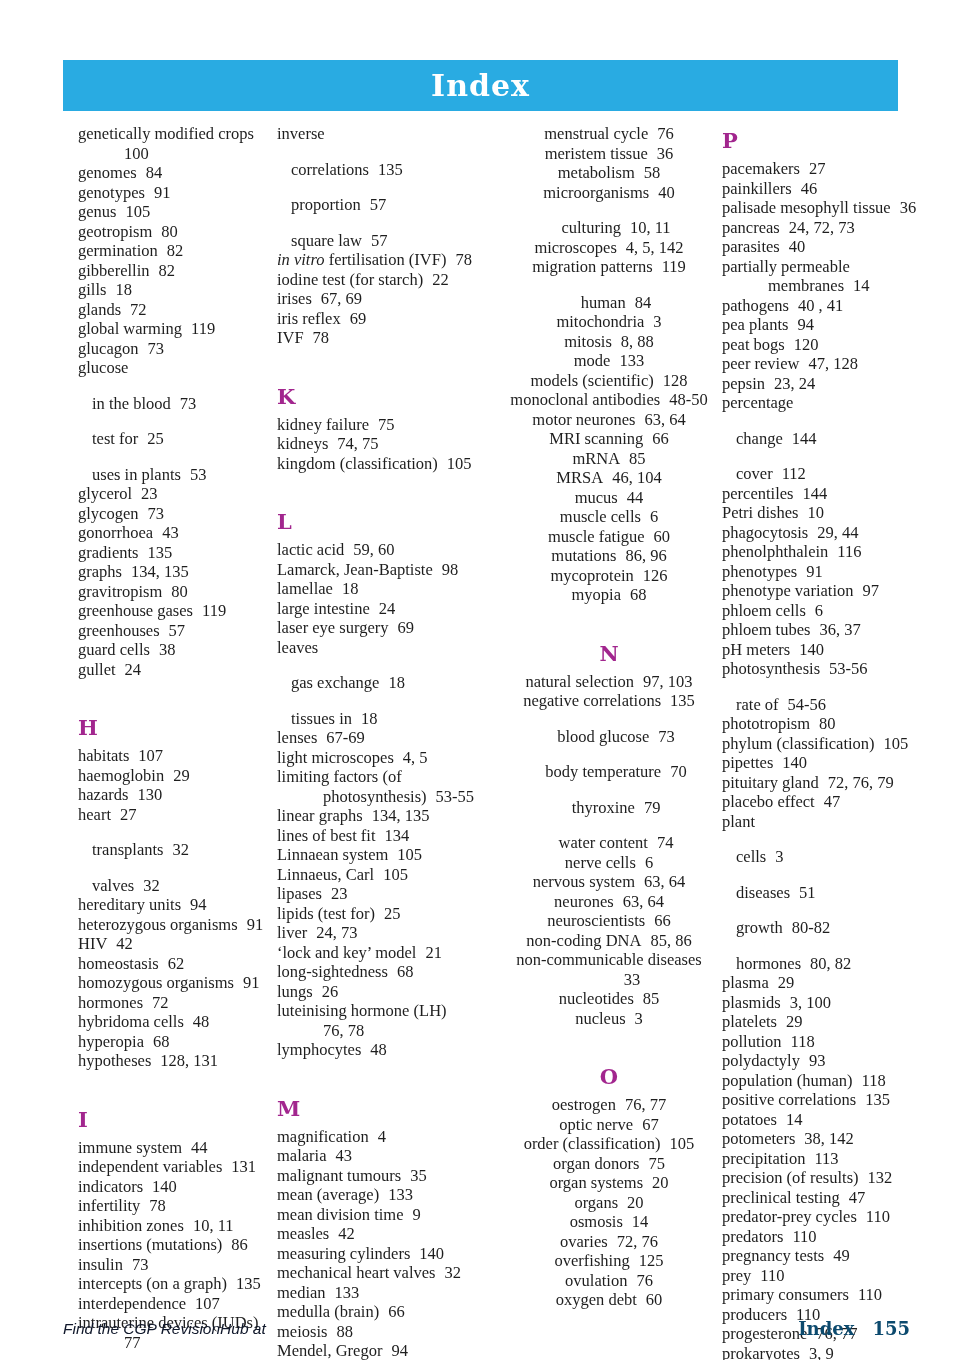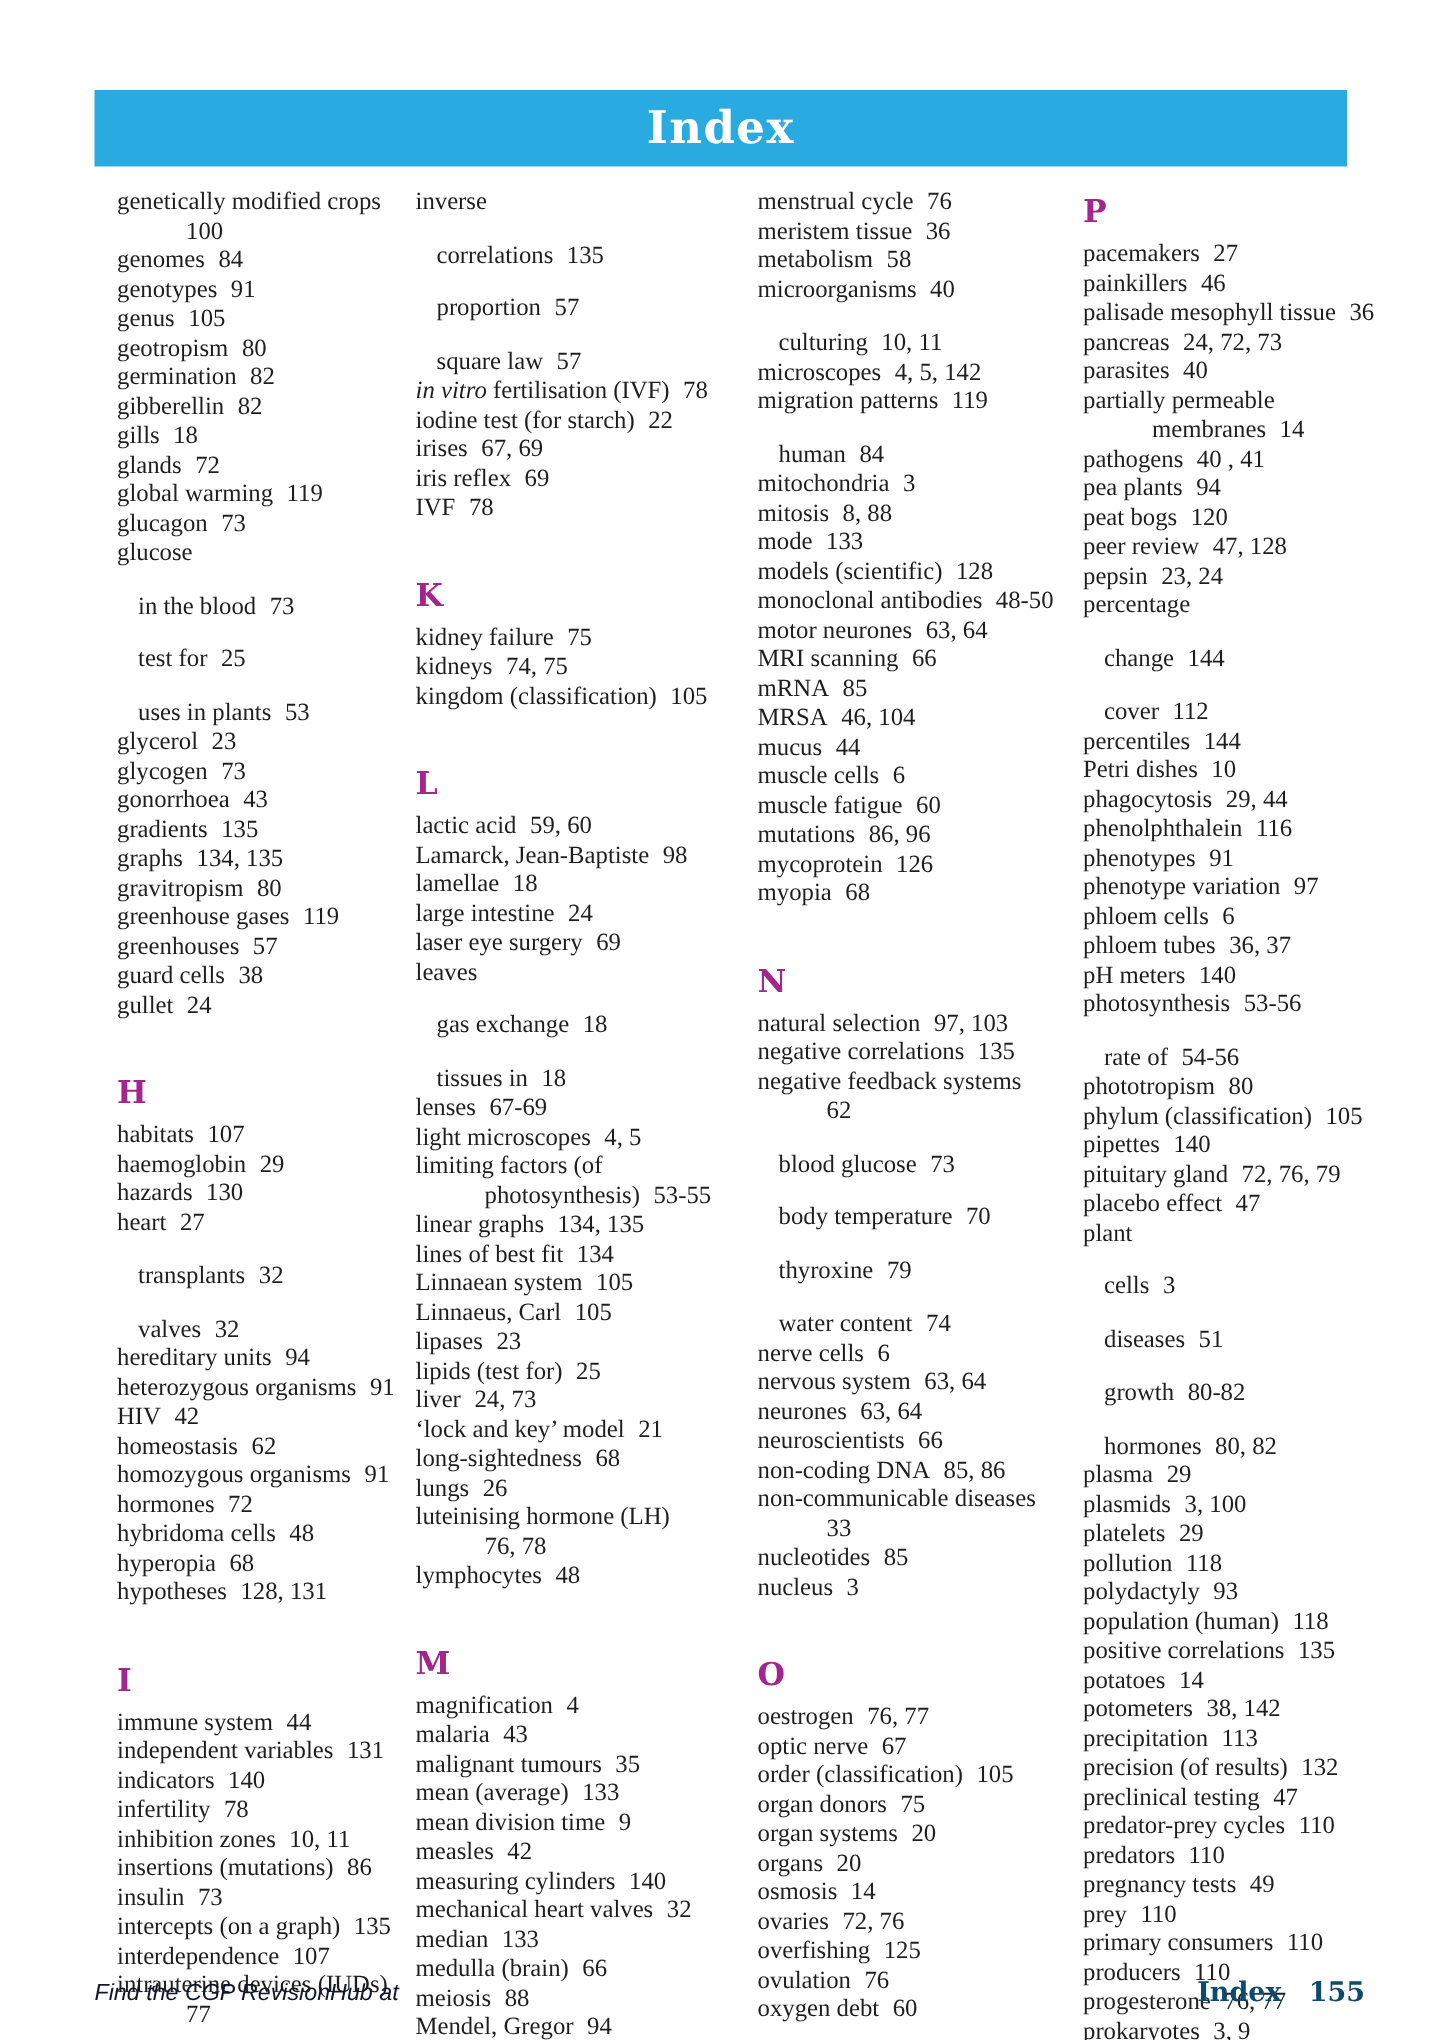--- a/index.html
+++ b/index.html
@@ -26,21 +26,21 @@
     letter-spacing: 1px;
   }
   .col {
     position: absolute;
     top: 124px;
     font-size: 16.5px;
     line-height: 19.5px;
   }
   .col-0 { left: 78px;  width: 208px; }
   .col-1 { left: 277px; width: 206px; }
-  .col-2 { left: 505px; width: 208px; }
+  .col-2 { left: 505px; width: 208px; text-align: center; }
   .col-3 { left: 722px; width: 214px; }
   .sec {
     font-family: "DejaVu Serif", serif;
     font-weight: bold;
     font-size: 21px;
     line-height: 26px;
     color: var(--accent, #a2268e);
     margin-top: 36px;
     margin-bottom: 5px;
   }
@@ -450,24 +450,20 @@
     <div class="entry">
       <div class="line"><span class="term">myopia</span><span class="pg">68</span></div>
     </div>
     <div class="sec">N</div>
     <div class="entry">
       <div class="line"><span class="term">natural selection</span><span class="pg">97, 103</span></div>
     </div>
     <div class="entry">
       <div class="line"><span class="term">negative correlations</span><span class="pg">135</span></div>
     </div>
-    <div class="entry">
-      <div class="line"><span class="term">negative feedback systems</span></div>
-      <div class="line wrapline"><span class="pg nopad">62</span></div>
-    </div>
     <div class="entry sub">
       <div class="line"><span class="term">blood glucose</span><span class="pg">73</span></div>
     </div>
     <div class="entry sub">
       <div class="line"><span class="term">body temperature</span><span class="pg">70</span></div>
     </div>
     <div class="entry sub">
       <div class="line"><span class="term">thyroxine</span><span class="pg">79</span></div>
     </div>
     <div class="entry sub">

